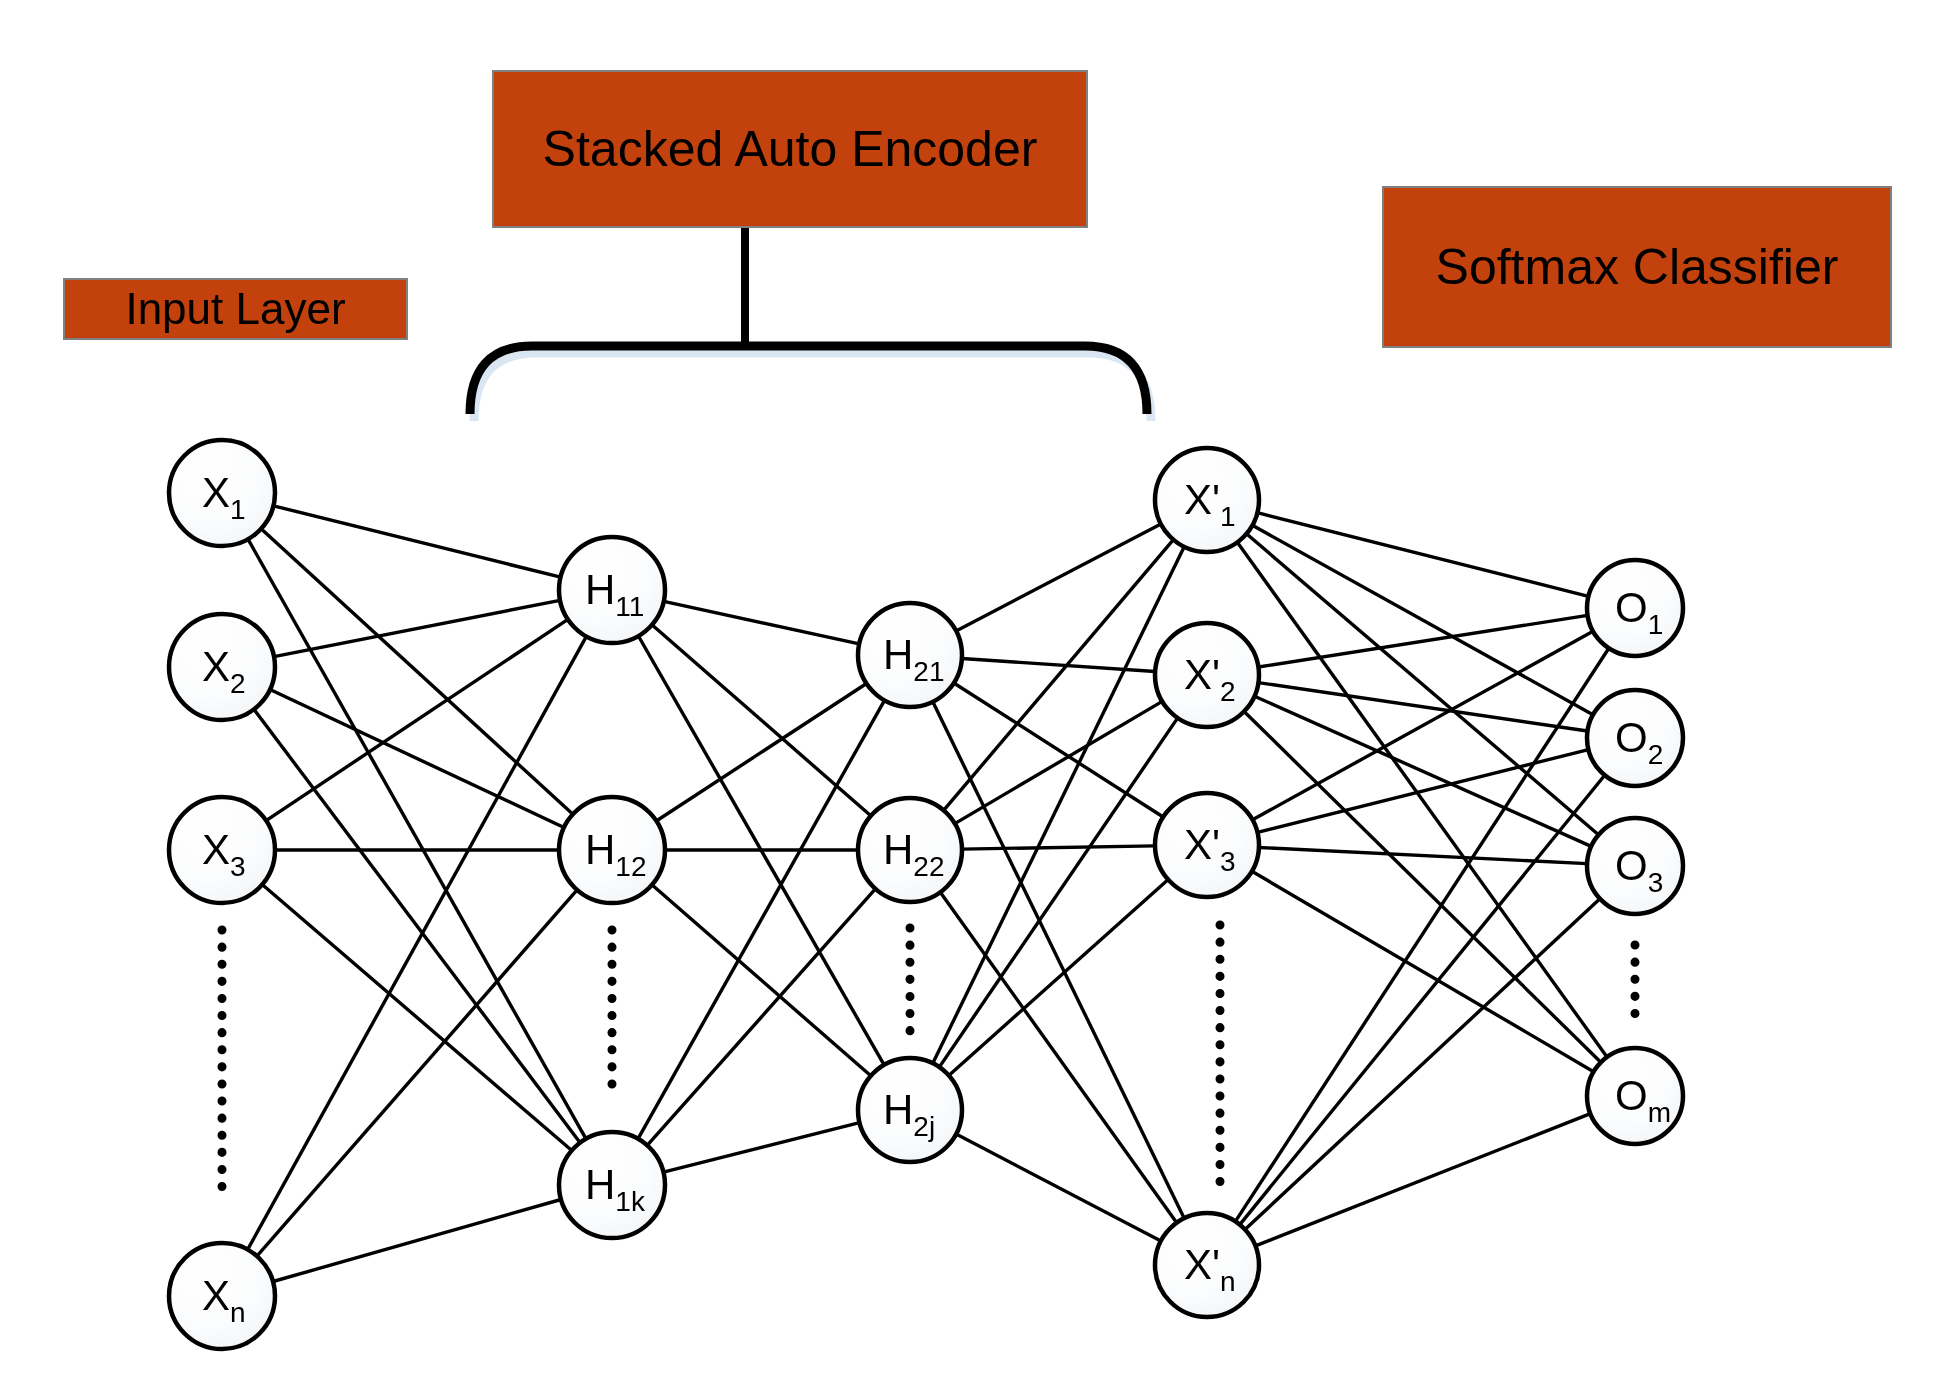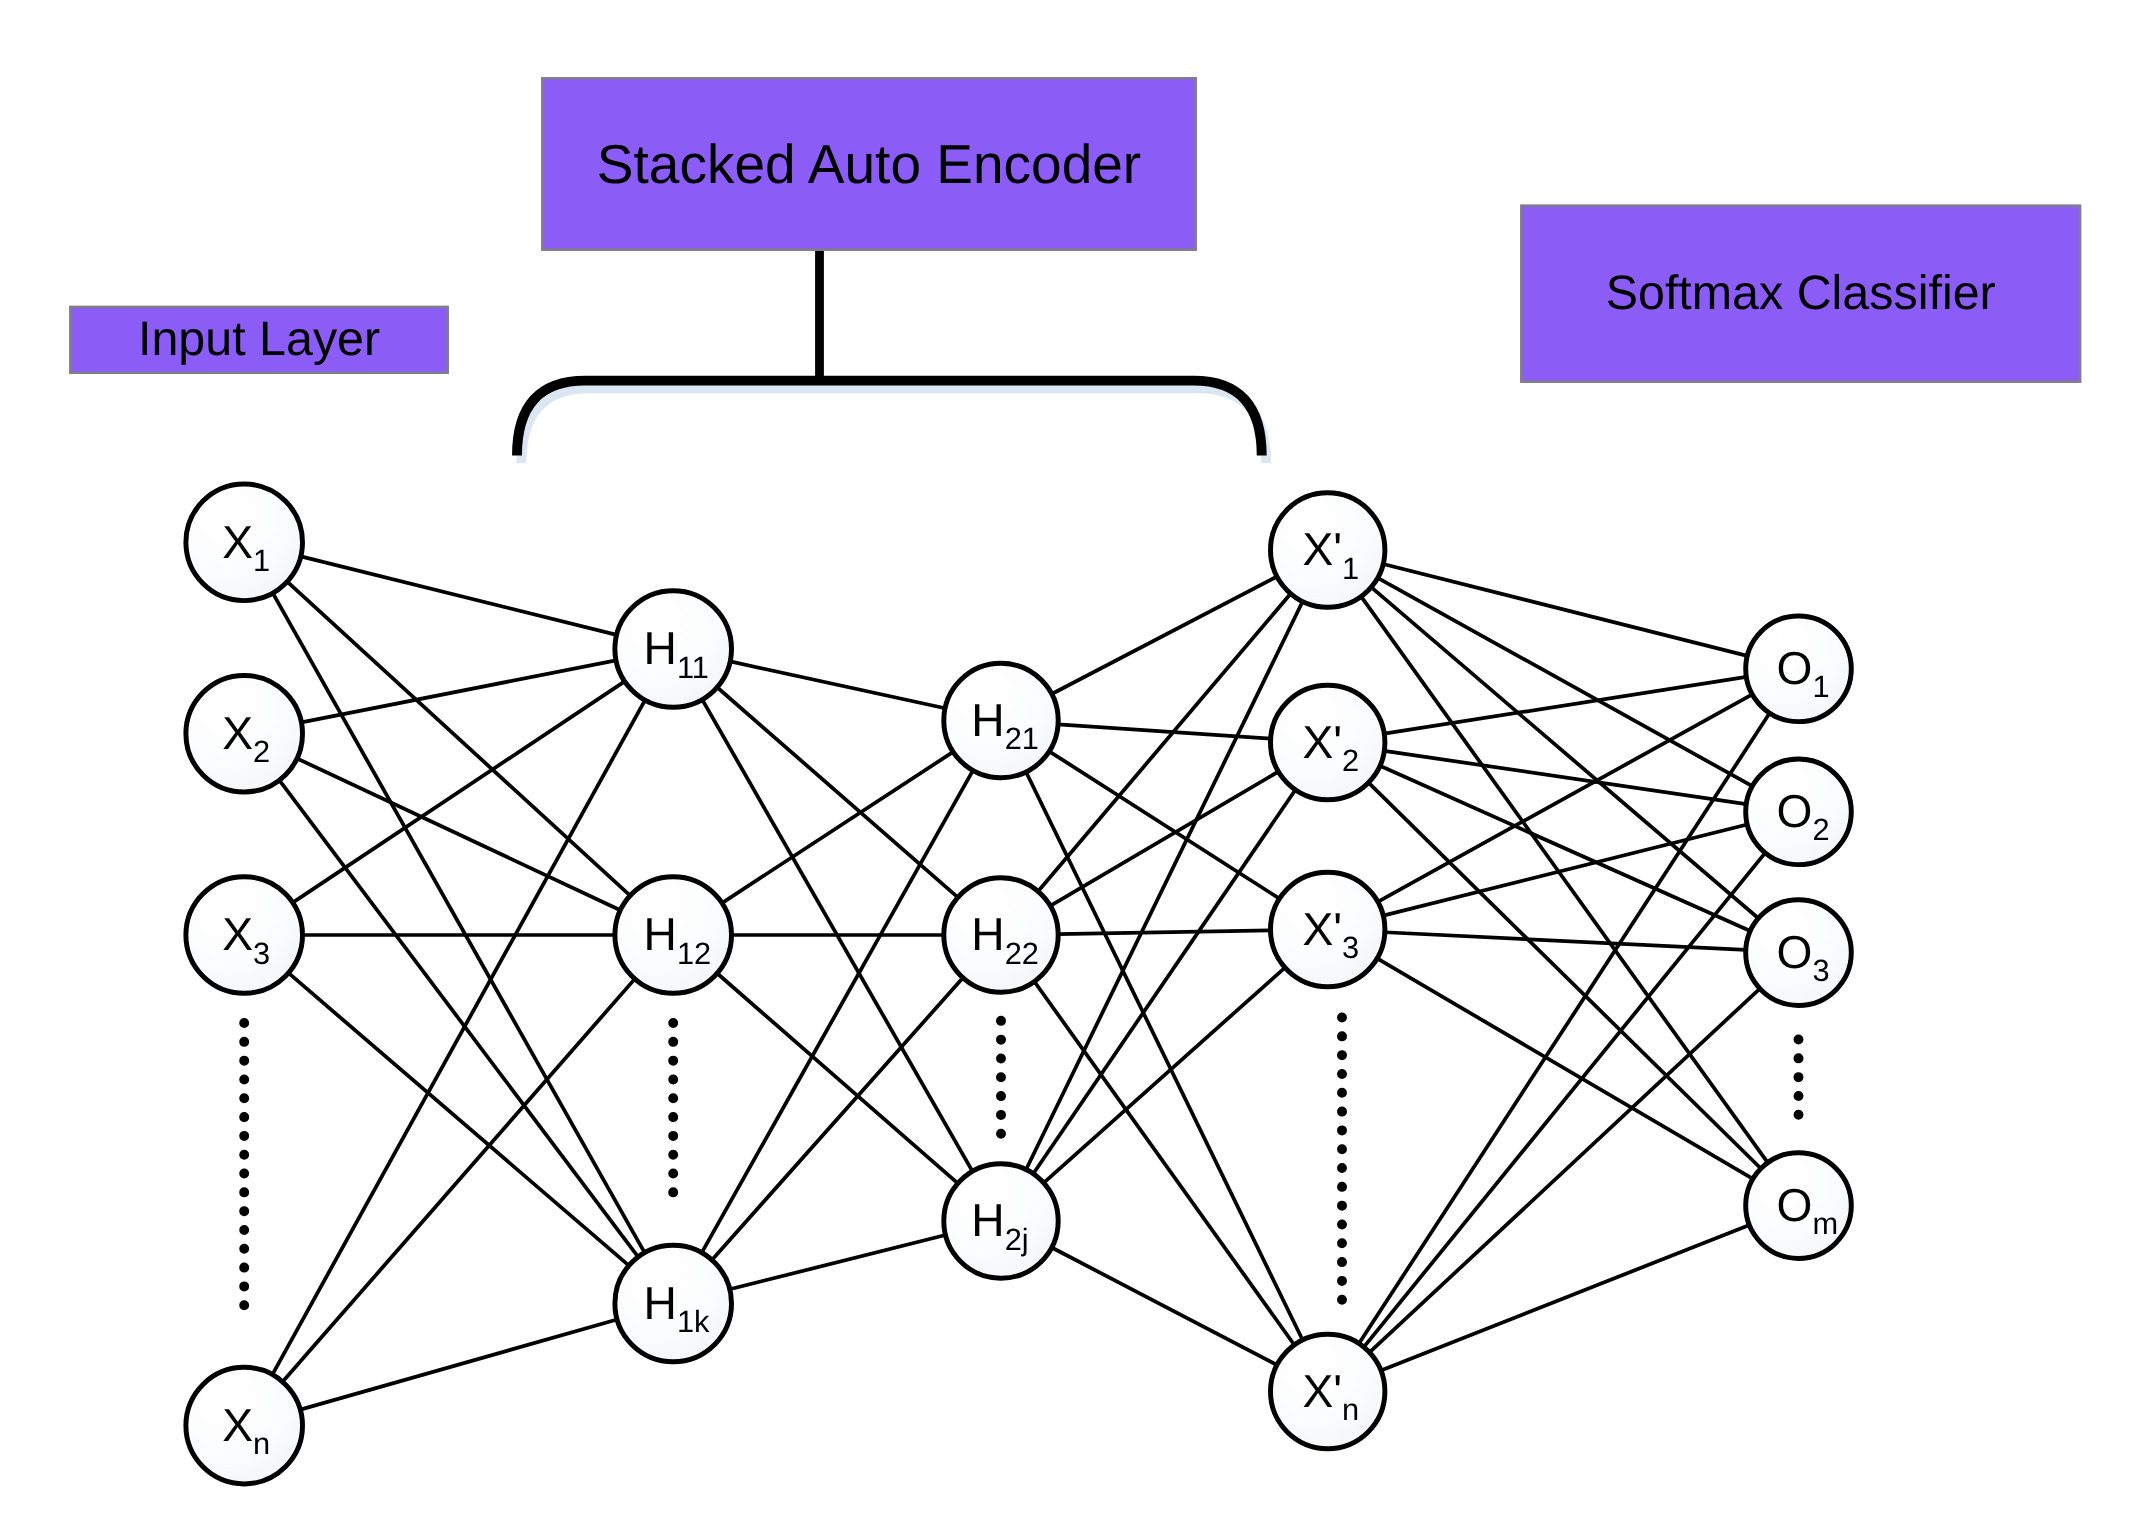--- a/index.html
+++ b/index.html
@@ -22,21 +22,21 @@
     position: absolute;
     left: 0;
     top: 0;
     width: 1944px;
     height: 1400px;
   }
   .label-box {
     position: absolute;
     box-sizing: border-box;
     border: 2px solid #808080;
-    background: #8b5cf6;
+    background: #c2410c;
     display: flex;
     align-items: center;
     justify-content: center;
     color: #000000;
     white-space: nowrap;
   }
   #box-sae {
     left: 492px;
     top: 70px;
     width: 596px;
@@ -49,21 +49,21 @@
     width: 345px;
     height: 62px;
     font-size: 44px;
     margin-left: 18px;
   }
   #box-softmax {
     left: 1382px;
     top: 186px;
     width: 510px;
     height: 162px;
-    font-size: 44px;
+    font-size: 50px;
   }
   .node-label {
     font-size: 42px;
     fill: #000000;
     font-family: "Liberation Sans", sans-serif;
   }
   .node-sub {
     font-size: 28px;
   }
   .node-circle {

